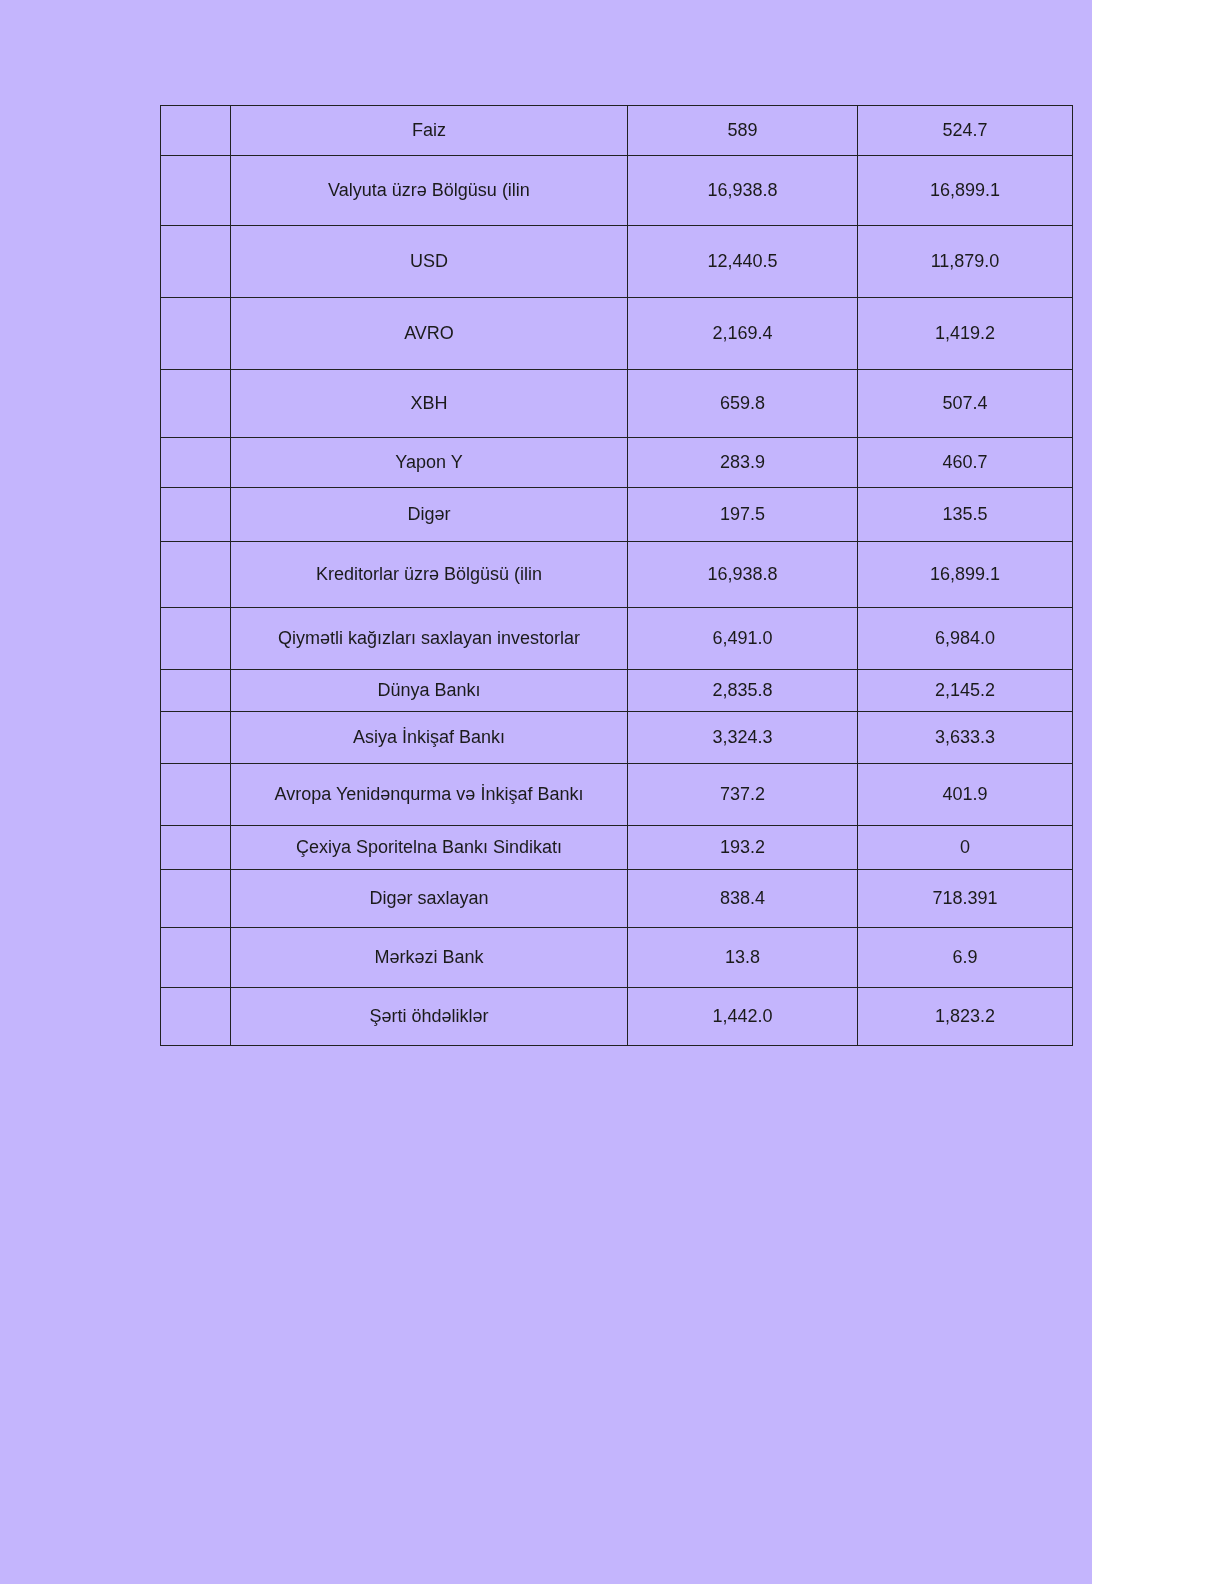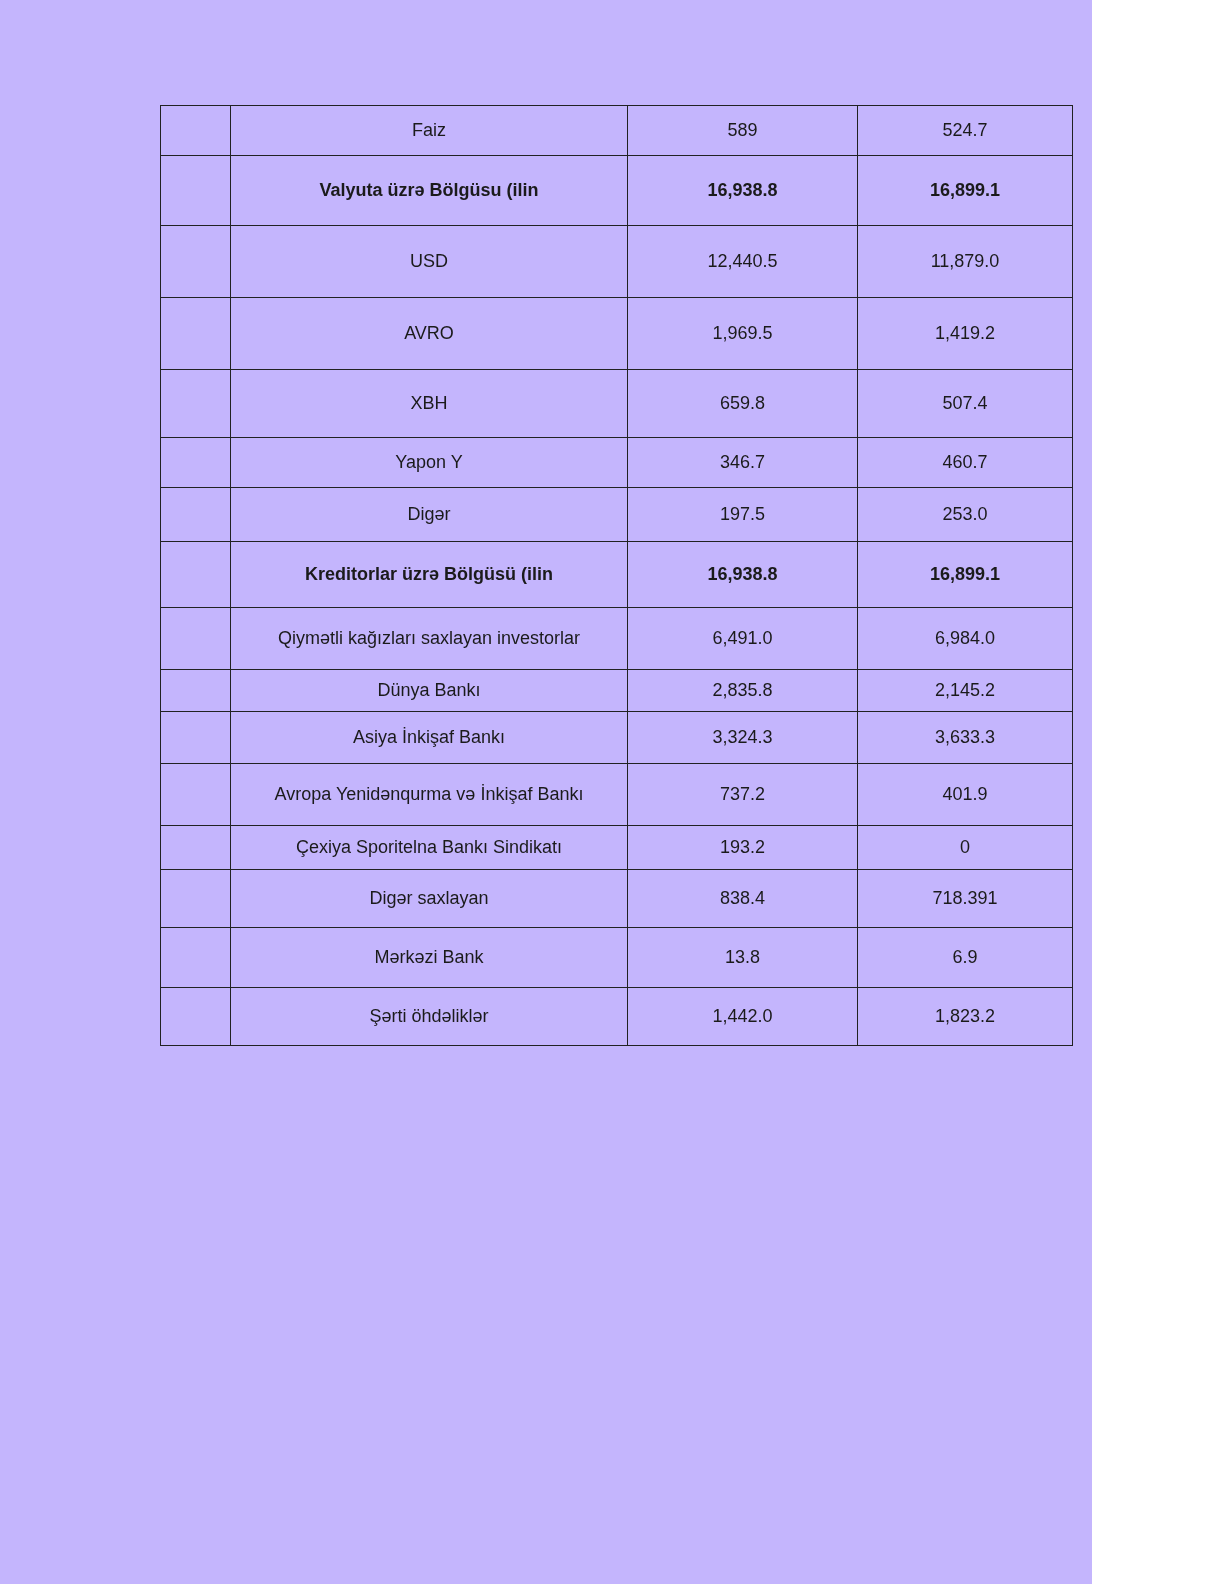--- a/index.html
+++ b/index.html
@@ -28,21 +28,21 @@
     border: 1px solid #222222;
     font-size: 18px;
     line-height: 1.25;
     padding: 4px 8px;
     text-align: center;
     vertical-align: middle;
     overflow: hidden;
     word-wrap: break-word;
   }
   td.gutter { padding: 0; }
-  td.bold { font-weight: bold; font-size: 18.5px; }
+  td.bold { font-weight: normal; font-size: 18.5px; }
   td.ta-left { text-align: left; }
   td.va-top { vertical-align: top; }
   td.va-bottom { vertical-align: bottom; padding-bottom: 8px; }
 </style>
 </head>
 <body>
 
 <div class="page">
   <table class="doc-table">
     <colgroup>
@@ -70,44 +70,44 @@
       <tr style="height:72px">
         <td class="gutter"></td>
         <td class="va-top">USD</td>
         <td class="va-bottom">12,440.5</td>
         <td class="va-bottom">11,879.0</td>
       </tr>
 
       <tr style="height:72px">
         <td class="gutter"></td>
         <td class="va-top">AVRO</td>
-        <td class="va-bottom">1,969.5</td>
+        <td class="va-bottom">2,169.4</td>
         <td class="va-bottom">1,419.2</td>
       </tr>
 
       <tr style="height:68px">
         <td class="gutter"></td>
         <td class="va-top">XBH</td>
         <td class="va-bottom">659.8</td>
         <td class="va-bottom">507.4</td>
       </tr>
 
       <tr style="height:50px">
         <td class="gutter"></td>
         <td class="va-top">Yapon Y</td>
-        <td class="va-top">346.7</td>
+        <td class="va-top">283.9</td>
         <td class="va-top">460.7</td>
       </tr>
 
 
       <tr style="height:54px">
         <td class="gutter"></td>
         <td class="va-bottom">Digər</td>
         <td class="va-bottom">197.5</td>
-        <td class="va-bottom">253.0</td>
+        <td class="va-bottom">135.5</td>
       </tr>
 
       <tr style="height:66px">
         <td class="gutter"></td>
         <td class="bold ta-left va-top">Kreditorlar üzrə Bölgüsü (ilin</td>
         <td class="bold va-bottom">16,938.8</td>
         <td class="bold va-bottom">16,899.1</td>
       </tr>
 
       <tr style="height:62px">

